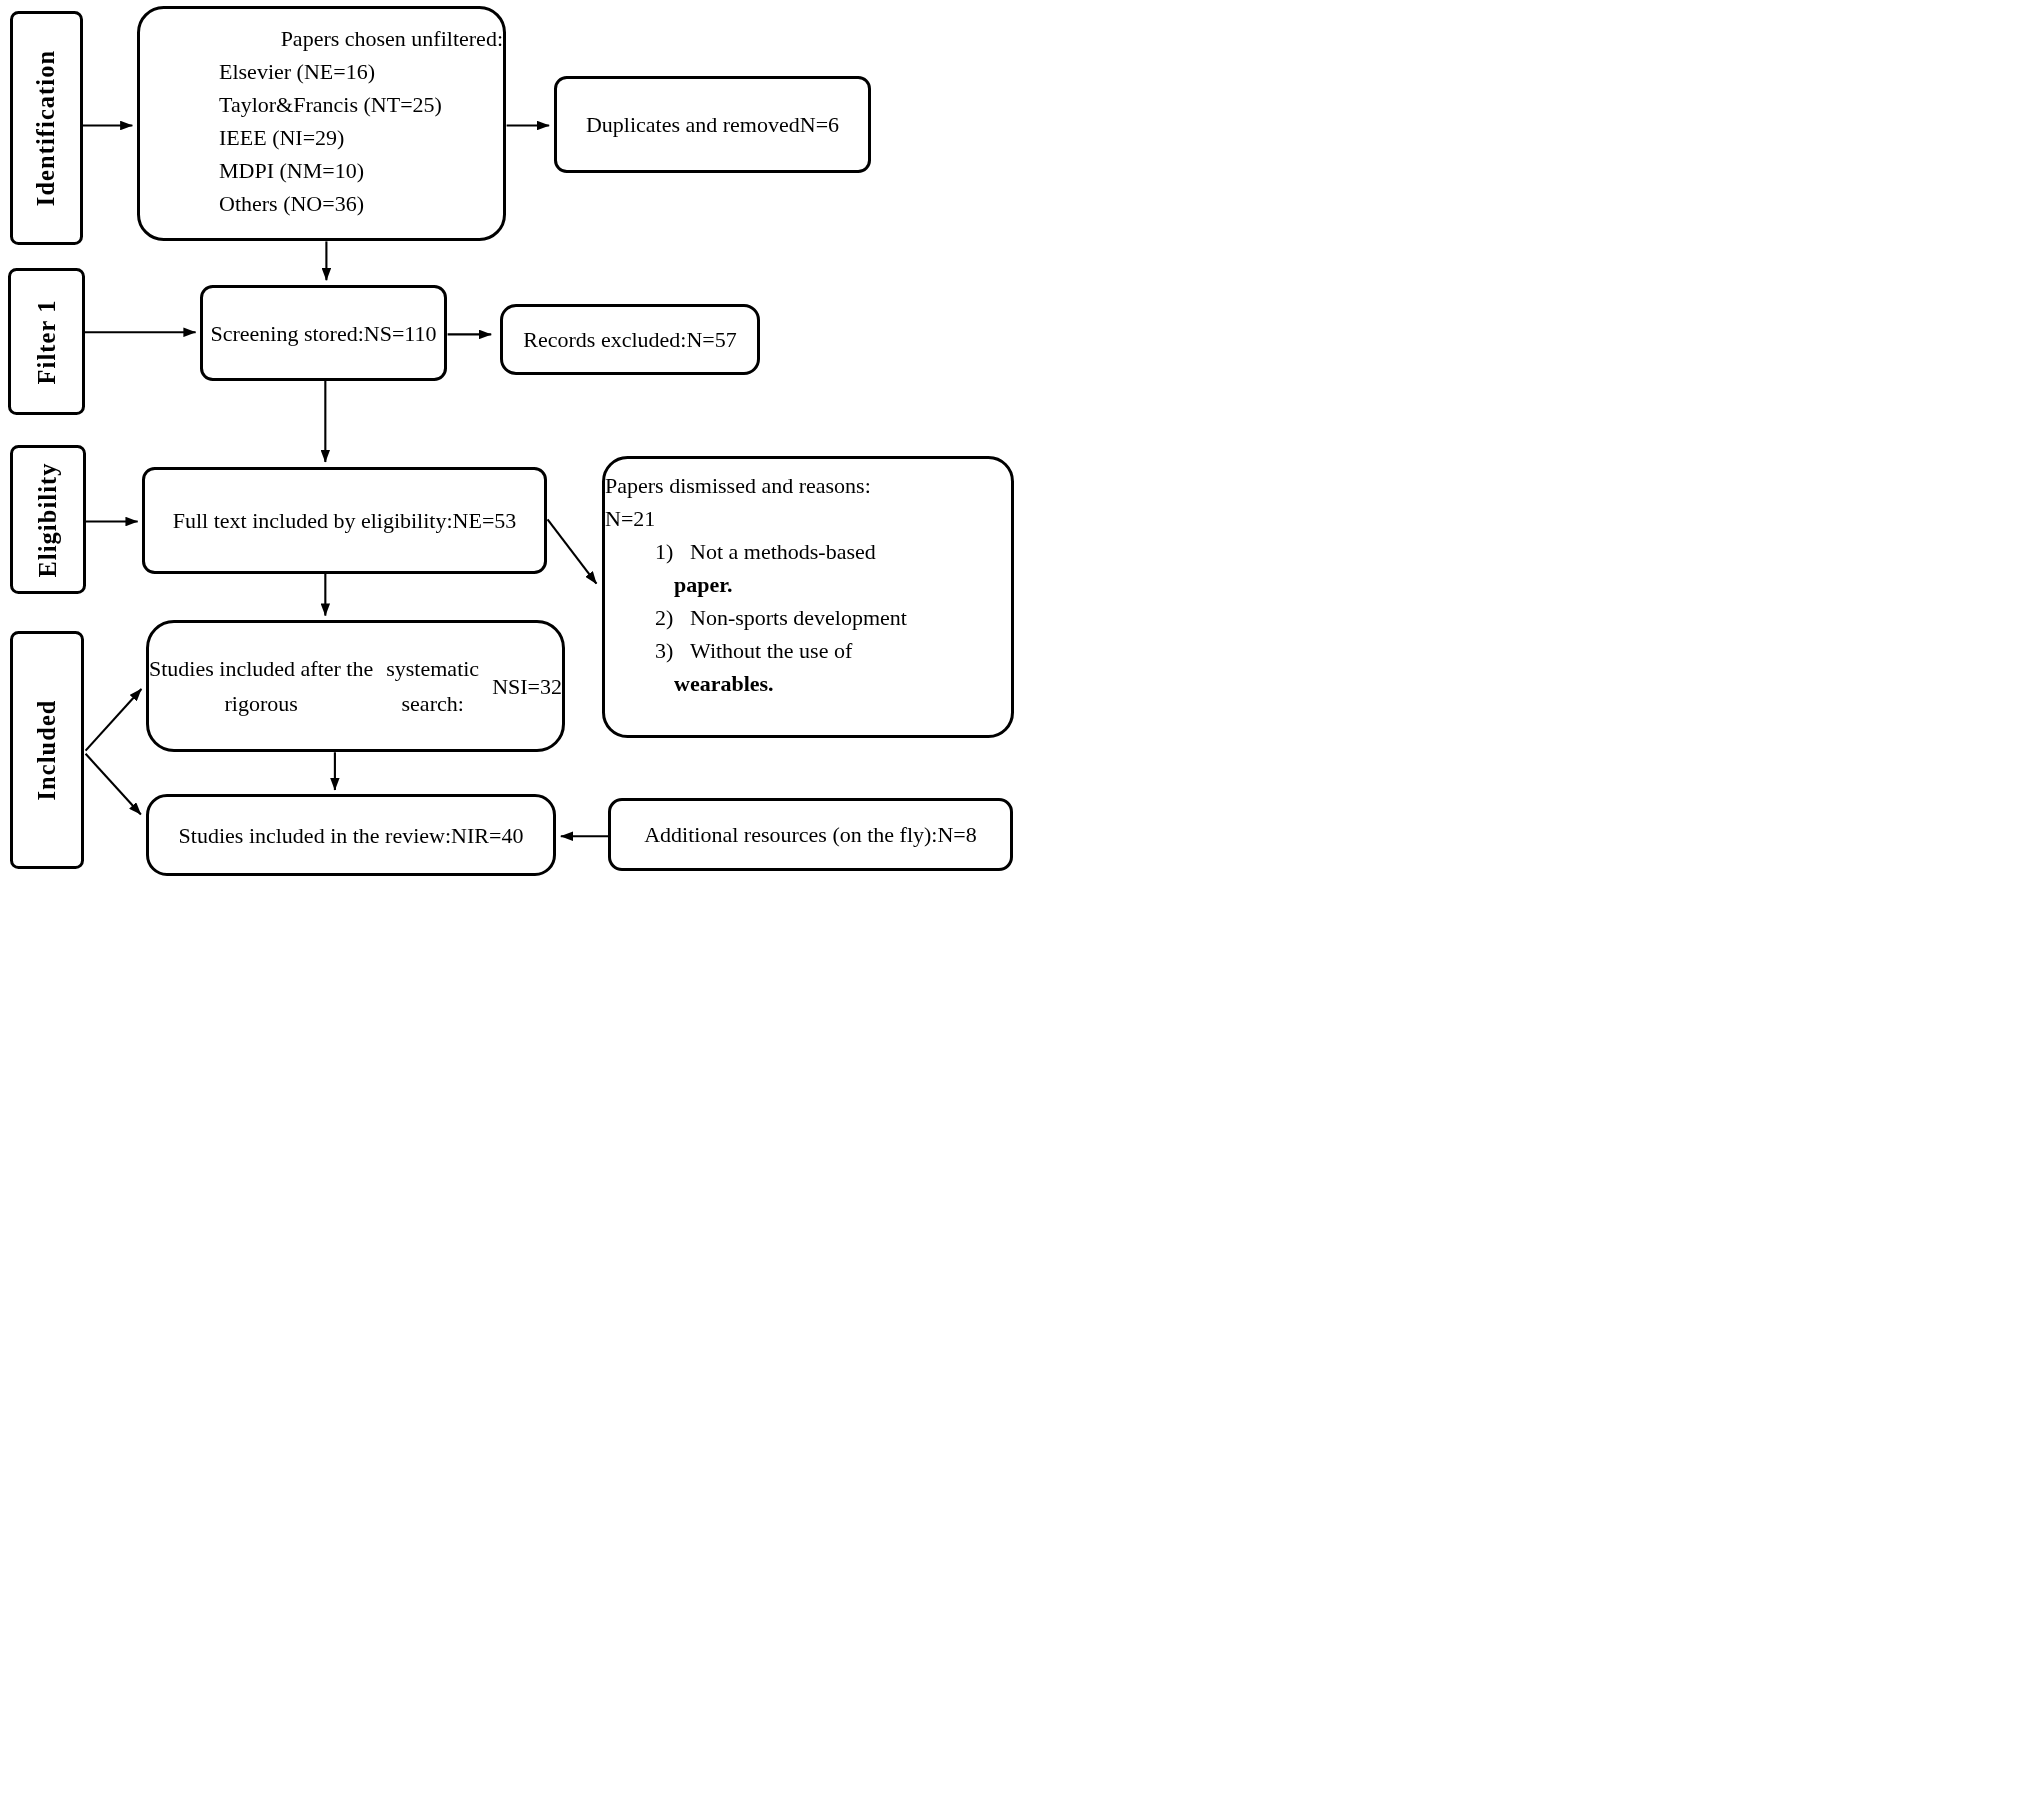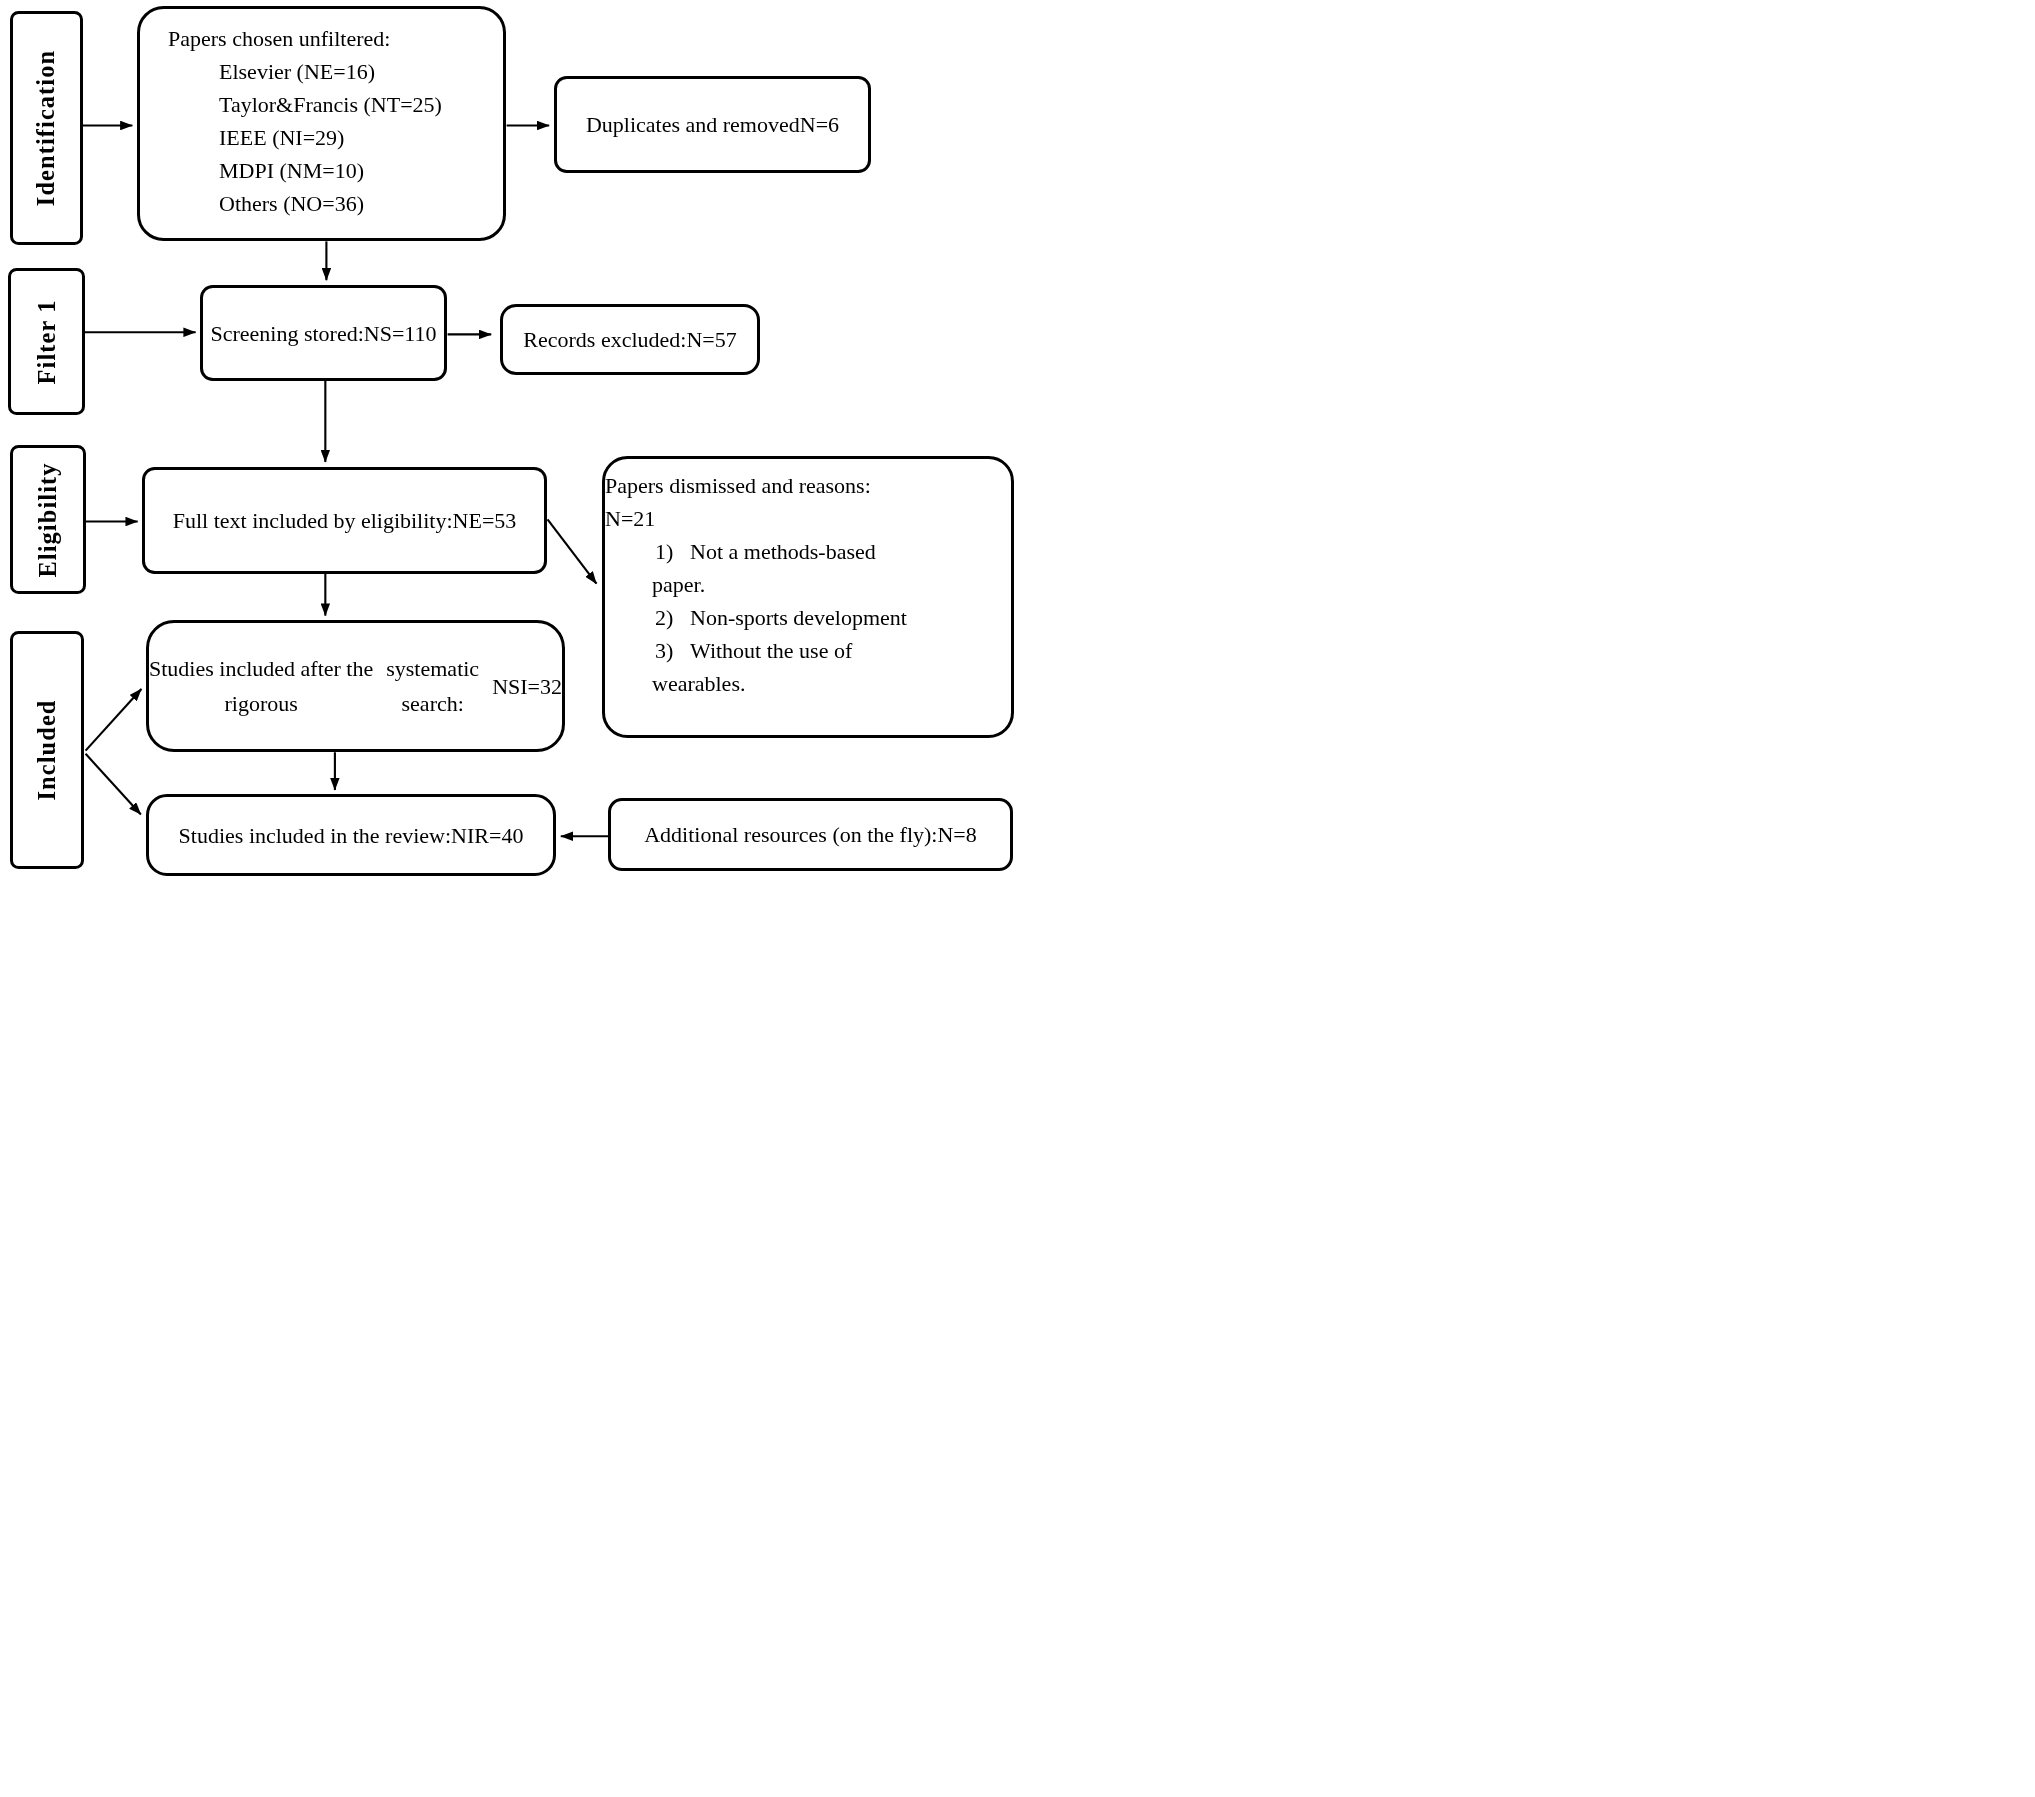--- a/index.html
+++ b/index.html
@@ -28,21 +28,21 @@
     font-size:24.4px;
     letter-spacing:1.1px;
     white-space:nowrap;
   }
   #box-identification{left:9.6px;  top:10.6px;   width:73px; height:234px; border-radius:8.5px;}
   #box-filter1       {left:8px;  top:268px;  width:77px; height:147px; border-radius:8.5px;}
   #box-eligibility   {left:9.6px;  top:445px;  width:76px; height:149px; border-radius:8.5px;}
   #box-included      {left:9.6px;  top:631px; width:74px; height:238px; border-radius:8.5px;}
 
   #box-papers    {left:137px;  top:5.8px;   width:369px; height:235px; border-radius:26.6px; font-size:22px; line-height:33px; padding-top:12.8px;}
-  #box-papers .p-title{padding-left:28px;}
+  #box-papers .p-title{padding-left:13px;text-align:right;}
   #box-papers .p-item {padding-left:79px;}
 
   .centered{
     display:flex; flex-direction:row;
     justify-content:center; align-items:center;
     text-align:center;
     font-size:22px;
   }
   #box-duplicates{left:554px; top:76px;  width:317px; height:97px; border-radius:12.8px; line-height:35px;}
   #box-screening {left:200px;  top:285px;  width:247px; height:96px; border-radius:12.8px; line-height:39px;}
@@ -52,21 +52,21 @@
   #box-nir       {left:146px;  top:794px; width:410px; height:82px; border-radius:21px; line-height:33px;}
   #box-additional{left:608px; top:798px; width:405px; height:73px; border-radius:14px; line-height:31px;}
 
   #box-dismissed{
     left:602px; top:456px; width:412px; height:282px;
     border-radius:25.5px; font-size:22px; line-height:33px; padding-top:9.6px;
   }
   #box-dismissed .d-center{text-align:left;}
   #box-dismissed .d-item{padding-left:50px; display:flex;}
   #box-dismissed .d-num{width:35px; flex:0 0 35px;}
-  #box-dismissed .d-cont{padding-left:47px;}
+  #box-dismissed .d-cont{padding-left:69px;font-weight:bold;}
 
   svg.overlay{
     position:absolute; left:0; top:0;
     width:1018px; height:899px;
     pointer-events:none;
   }
   svg.overlay line{stroke:#000; stroke-width:4;}
 </style>
 </head>
 <body>

